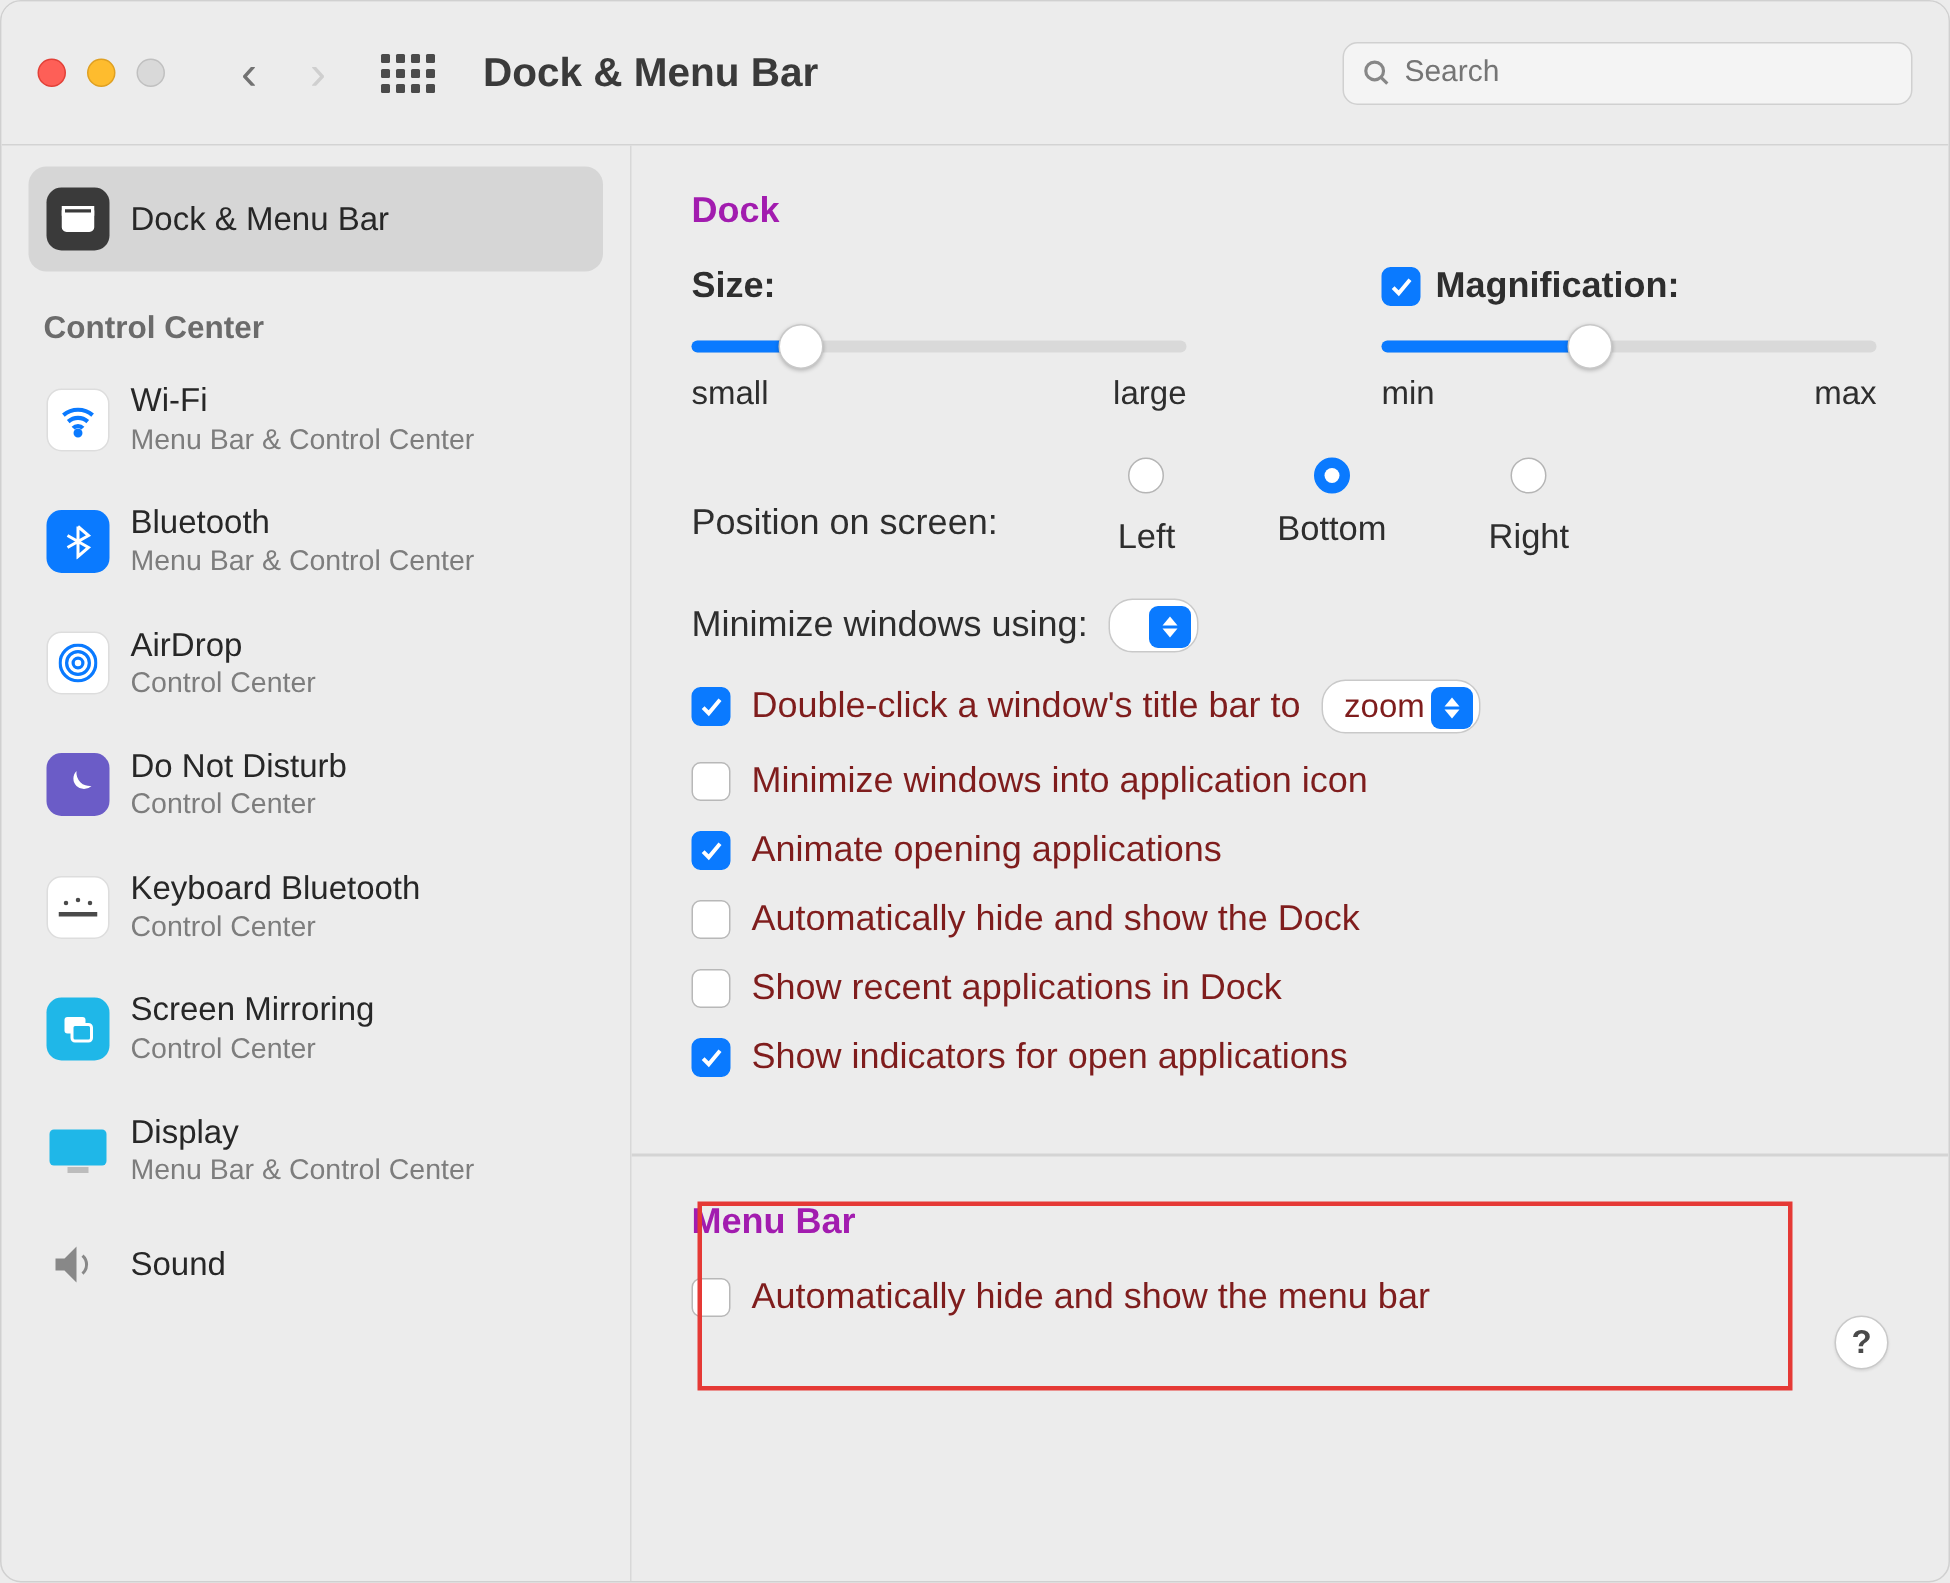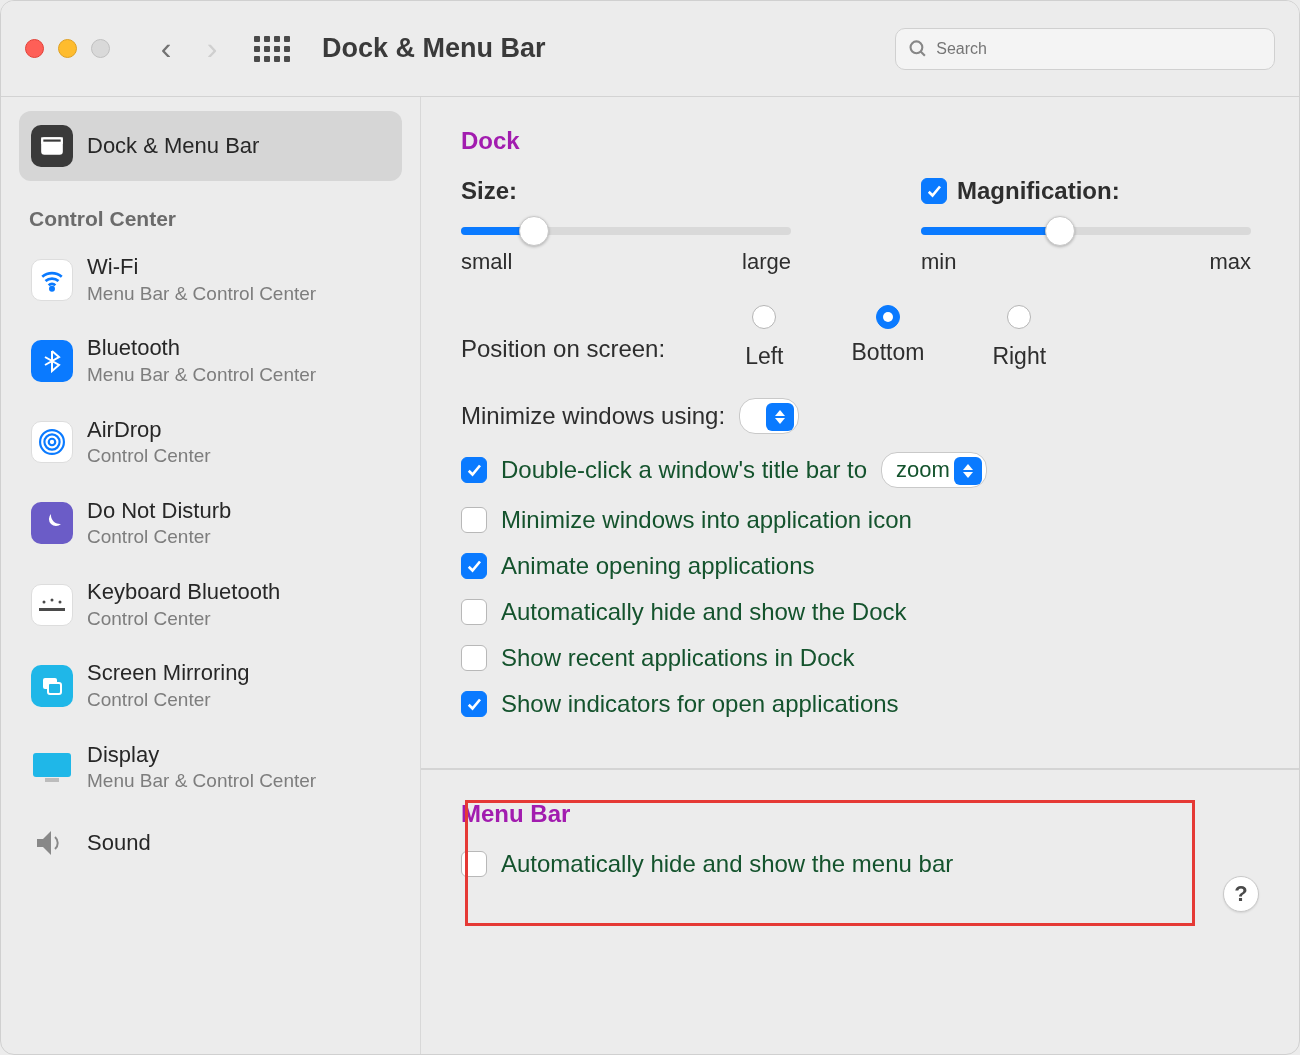--- a/index.html
+++ b/index.html
@@ -35,21 +35,21 @@
 .grid-btn { width: 40px; height: 40px; display: flex; align-items: center; justify-content: center; margin: 0 12px 0 8px;}
 .grid-dots { display: grid; grid-template-columns: repeat(4,6px); grid-template-rows: repeat(3,6px); gap: 4px;}
 .grid-dots span { width:6px; height:6px; background:#4a4a4a; border-radius:1px;}
 .title { font-size: 27px; font-weight: 700; color: #3a3a3a; }
 .spacer { flex: 1; }
 .search-wrap {
   width: 380px; height: 42px; border: 1px solid #d0d0d0; background: #f4f4f4;
   border-radius: 10px; display: flex; align-items: center; padding: 0 12px; gap: 8px;
 }
 .search-wrap svg { width: 22px; height: 22px; fill:none; stroke:#878787; stroke-width:2.5;}
-.search-wrap input { border:none; background:none; outline:none; font-size:16px; color:#8b5cf6; width:100%; }
+.search-wrap input { border:none; background:none; outline:none; font-size:20px; color:#8b5cf6; width:100%; }
 .content { display:flex; height: calc(100% - 96px); }
 .sidebar { width: 420px; padding: 14px 18px; overflow-y:auto; border-right:1px solid #d8d8d8;}
 .side-item {
   display:flex; align-items:center; gap:14px; padding:14px 12px; border-radius:12px;
 }
 .side-item.selected { background:#d6d6d6; }
 .side-ico { width:42px; height:42px; border-radius:10px; display:flex; align-items:center; justify-content:center; flex-shrink:0;}
 .side-txt { line-height:1.3; }
 .side-title { font-size:22px; color:#272727; font-weight:500;}
 .side-sub { font-size:19px; color:#7d7d7d; }
@@ -73,21 +73,21 @@
 .pos-opt-label { font-size:23px; color:#2e2e2e; }
 .form-row { display:flex; align-items:center; gap:14px; font-size:24px; color:#2e2e2e; margin:14px 0;}
 .select-box { background:#fff; border:1px solid #c9c9c9; border-radius:16px; height:36px; padding:0 36px 0 14px; display:inline-flex; align-items:center; font-size:22px; position:relative;}
 .select-caret { position:absolute; right:4px; top:4px; width:28px; height:28px; background:#0a7aff; border-radius:6px; display:flex; flex-direction:column; align-items:center; justify-content:center; gap:0px;}
 .select-caret::before, .select-caret::after { content:''; width:0; height:0; border-left:5px solid transparent; border-right:5px solid transparent;}
 .select-caret::before { border-bottom:6px solid #fff;}
 .select-caret::after { border-top:6px solid #fff; margin-top:2px;}
 .checkbox { width:26px; height:26px; border-radius:6px; border:1.5px solid #b8b8b8; background:#fff; display:inline-flex; align-items:center; justify-content:center; flex-shrink:0;}
 .checkbox.checked { background:#0a7aff; border-color:#0a7aff;}
 .checkbox.checked svg { width:18px; height:18px; stroke:#fff; stroke-width:3.5; fill:none;}
-.check-row { display:flex; align-items:center; gap:14px; font-size:24px; color:#14532d; margin:18px 0;}
+.check-row { display:flex; align-items:center; gap:14px; font-size:24px; color:#7f1d1d; margin:18px 0;}
 .divider { height:1.5px; background:#d4d4d4; margin:50px -48px 30px -40px;}
 .highlight-box { border:3px solid #e53935; position:absolute; left:4px; right:56px; top:0; bottom:-10px; z-index:1; pointer-events:none;}
 .menubar-sect { position:relative; padding-bottom:20px;}
 .help-btn { position:absolute; right:-8px; bottom:4px; width:36px; height:36px; border-radius:50%; background:#fff; border:1px solid #c9c9c9; display:flex; align-items:center; justify-content:center; font-size:22px; font-weight:700; color:#4a4a4a; box-shadow:0 1px 2px rgba(0,0,0,.1);}
 </style>
 </head>
 <body>
 
 <div class="toolbar">
   <div class="traffic">

